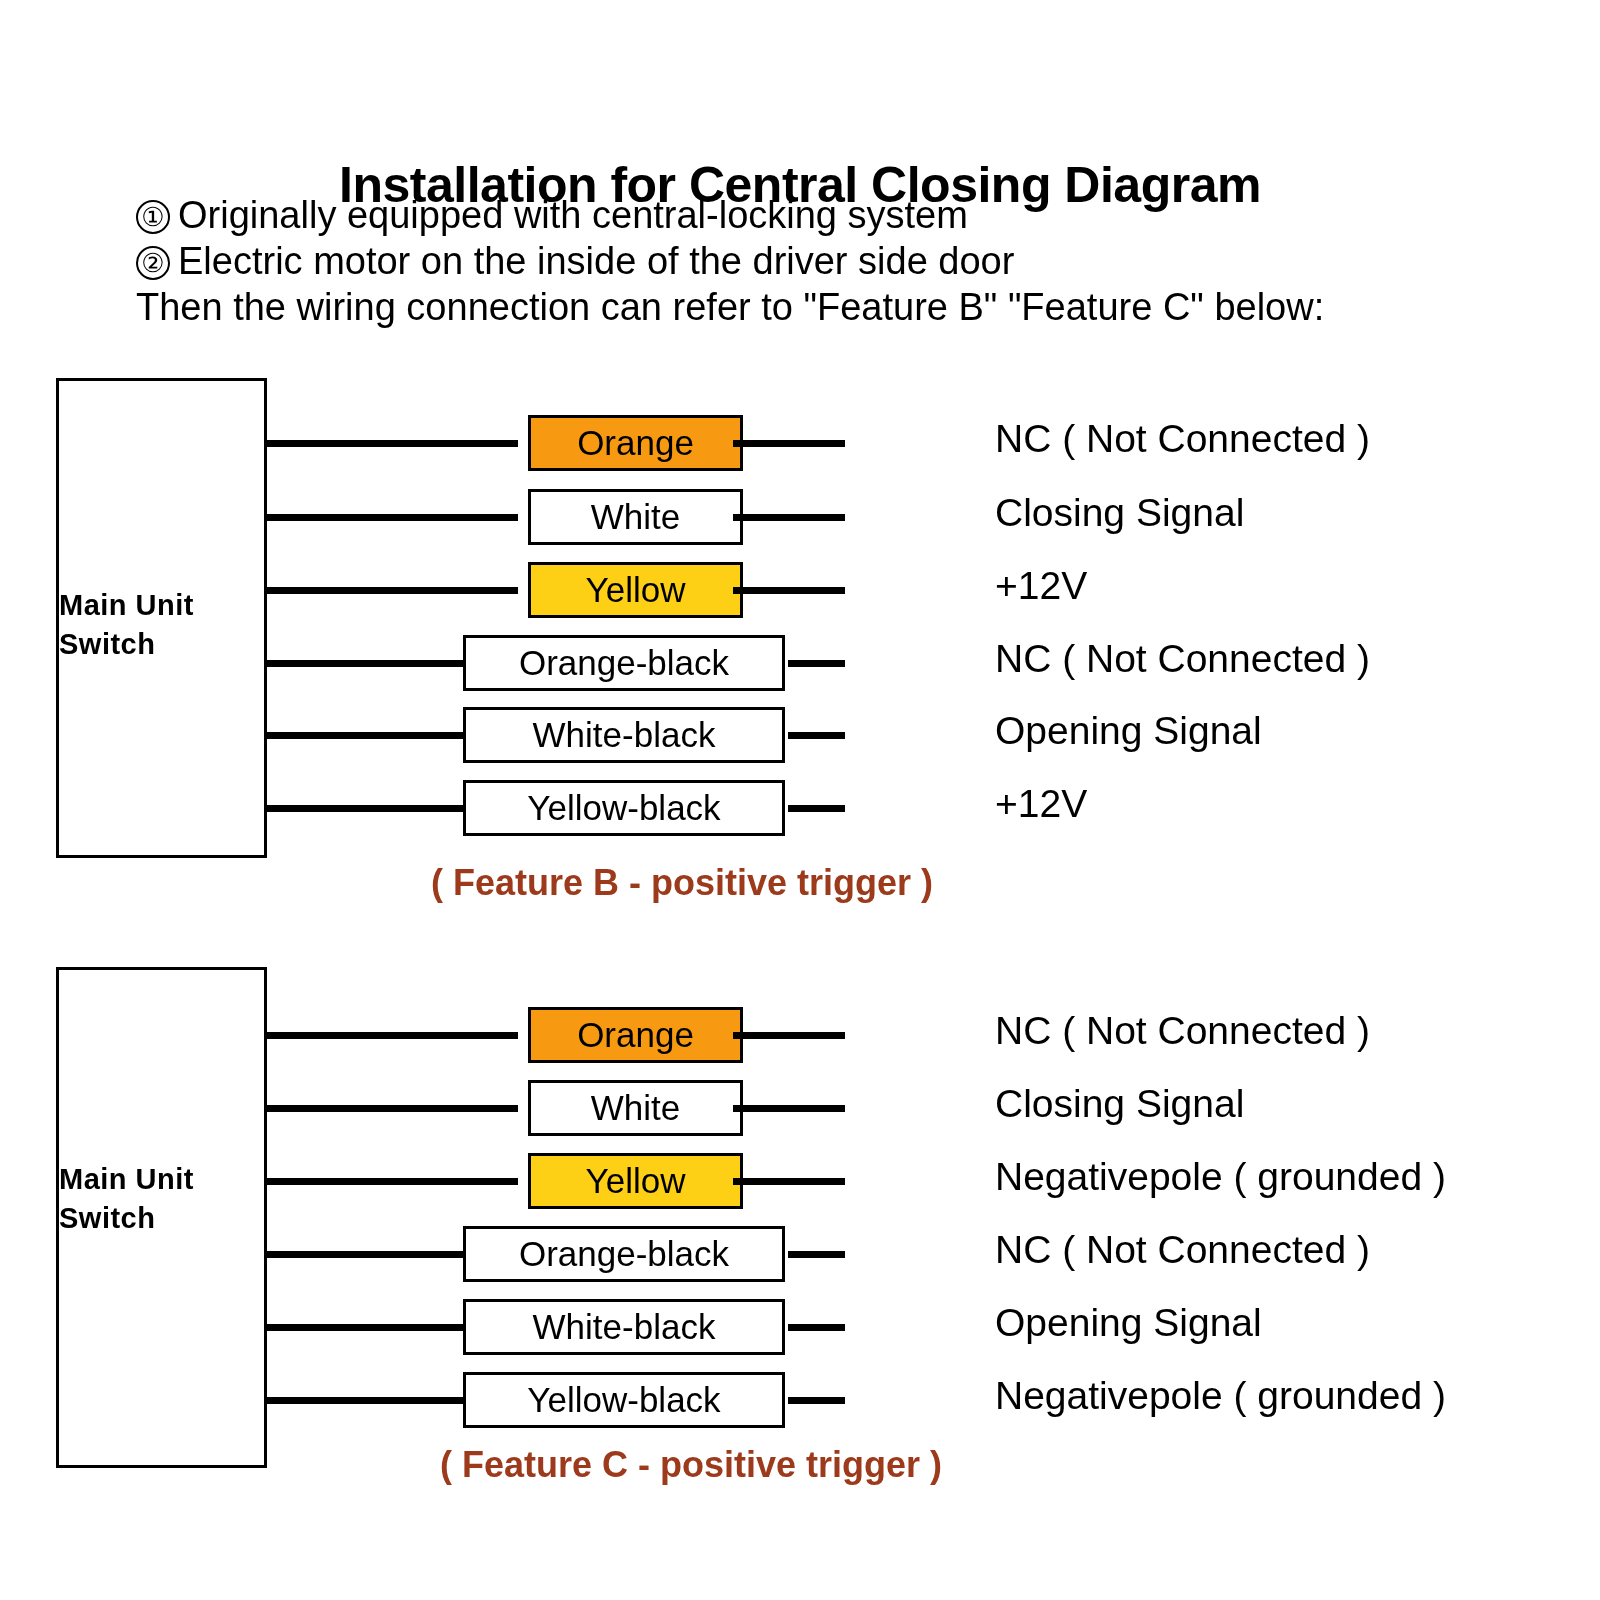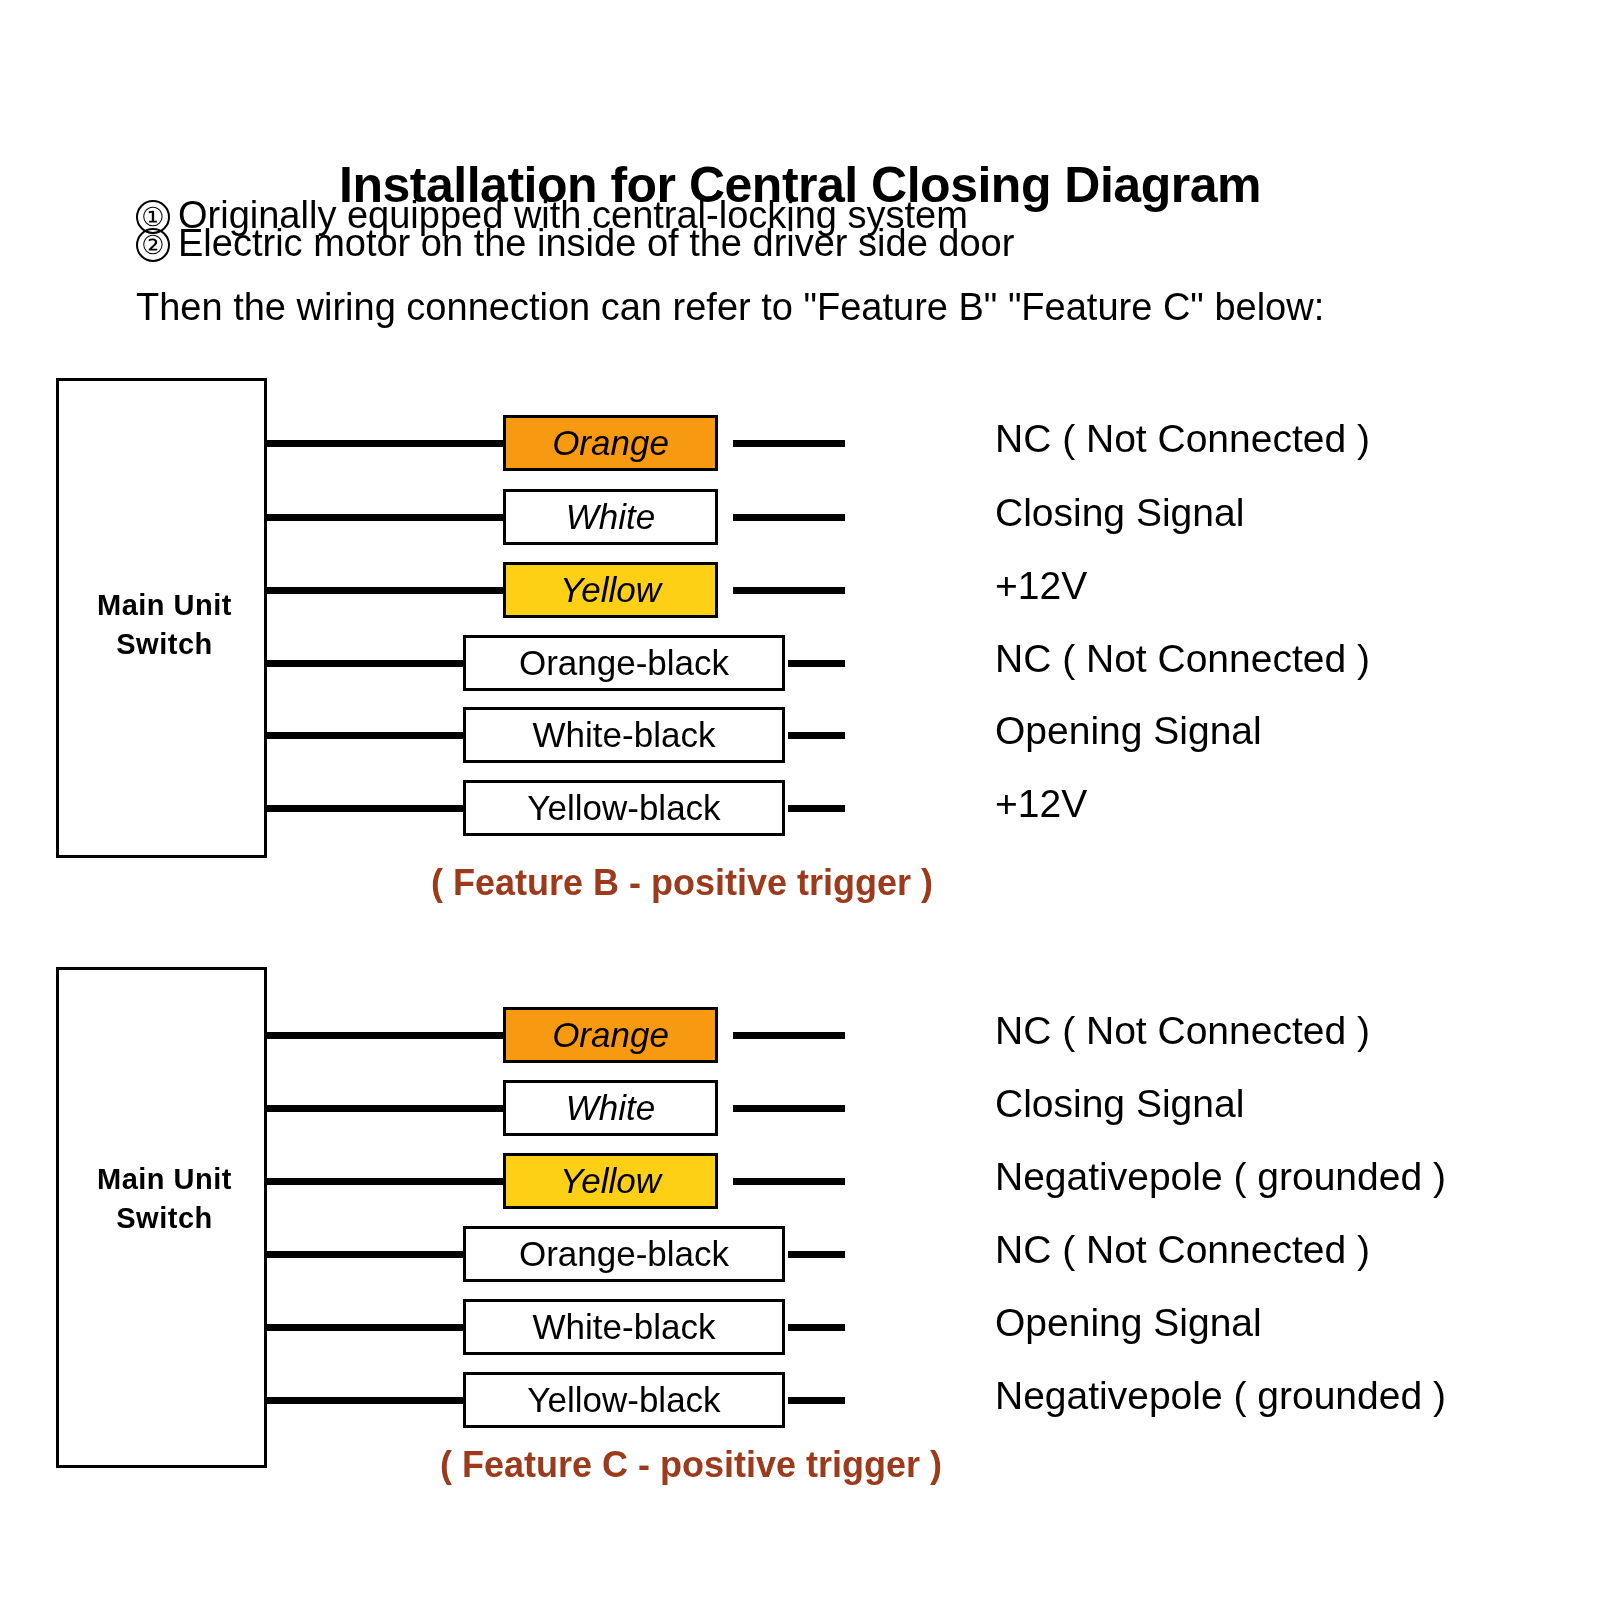--- a/index.html
+++ b/index.html
@@ -22,21 +22,21 @@
     white-space:nowrap;
   }
   .intro-line{
     position:absolute;
     font-size:38px;
     white-space:nowrap;
     line-height:1;
     margin-left:36px;
   }
   #intro-1{ left:100px; top:196px; }
-  #intro-2{ left:100px; top:224px; }
+  #intro-2{ left:100px; top:242px; }
   #intro-3{ left:100px; top:288px; }
   .circnum{
     display:inline-block;
     width:34px; height:34px;
     border:2px solid #000;
     border-radius:50%;
     text-align:center;
     line-height:31px;
     font-size:26px;
     vertical-align:2px;
@@ -54,21 +54,20 @@
     width:211px;
     border:3px solid #000;
     background:#fff;
   }
   #section-b .main-unit-box{ top:18px; height:480px; }
   #section-c .main-unit-box{ top:17px; height:501px; }
 
   .main-unit-label{
     position:absolute;
     left:0; width:211px;
-    text-align:center;
     font-size:29px;
     font-weight:bold;
     line-height:1.35;
     letter-spacing:0.5px;
   }
   #section-b .main-unit-label{ top:205px; }
   #section-c .main-unit-label{ top:190px; }
 
   
   .wire-row{
@@ -89,21 +88,21 @@
     position:absolute;
     border:3px solid #000;
     background:#fff;
     height:56px;
     top:-28px;
     text-align:center;
     font-size:35px;
     line-height:50px;
     white-space:nowrap;
   }
-  .chip-short{ left:503px; width:215px;font-style:italic; }
+  .chip-short{ left:528px; width:215px; }
   .chip-long { left:463px; width:322px; }
 
   .chip-orange{ background:#f89a11; }
   .chip-yellow{ background:#fdd016; }
   .chip-white { background:#ffffff; }
 
   .signal-label{
     position:absolute;
     left:995px;
     font-size:39px;

